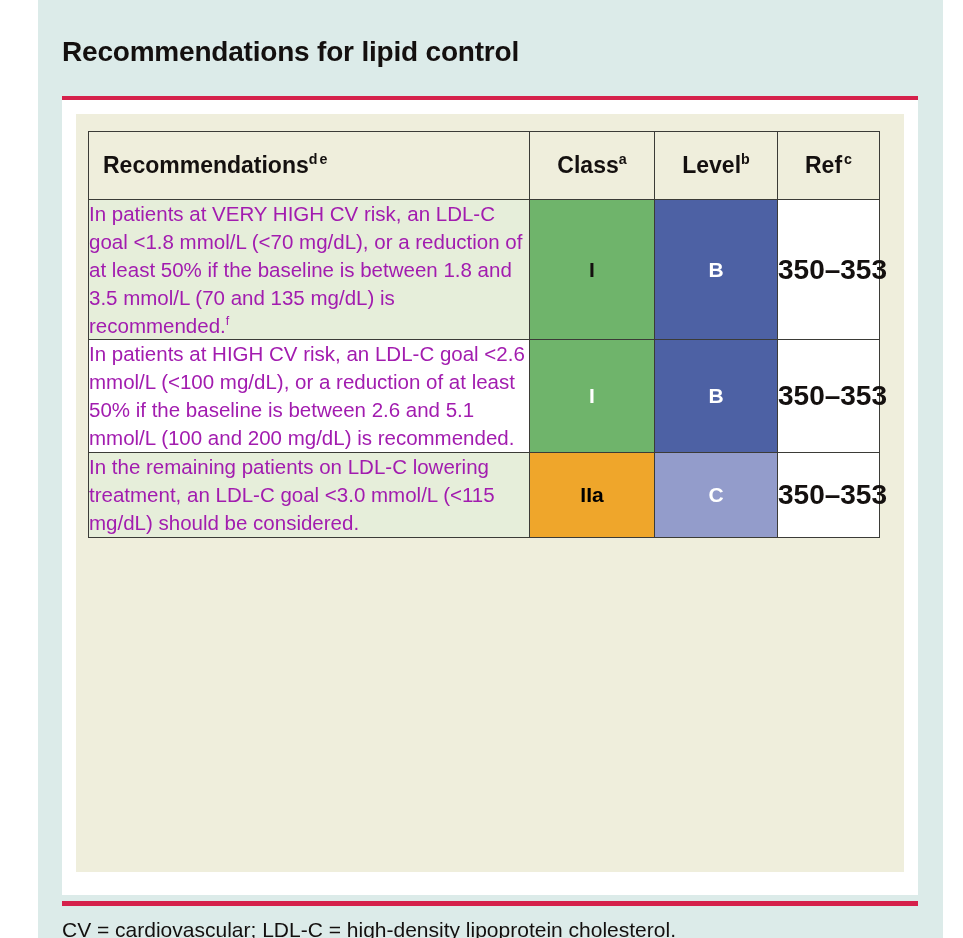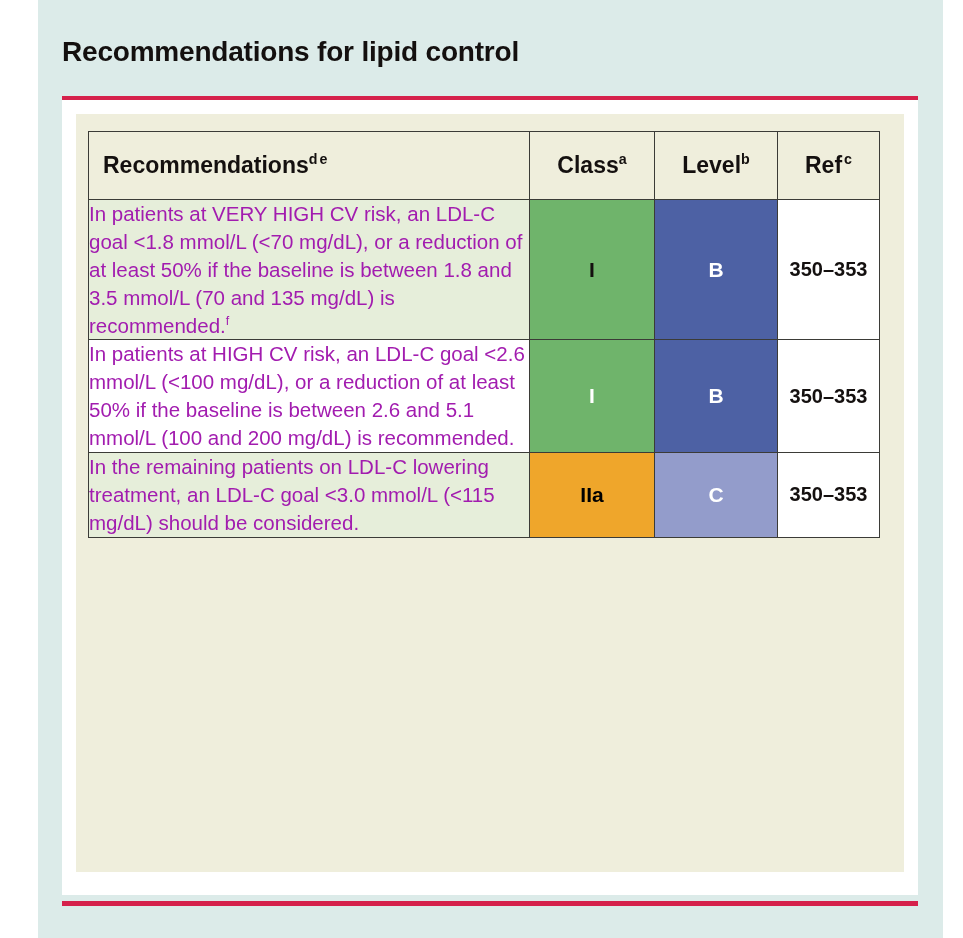--- a/index.html
+++ b/index.html
@@ -134,21 +134,21 @@
 
   
   td.badge-cell {
     text-align: center;
     font-size: 21px;
     font-weight: bold;
   }
   td.ref-cell {
     background: #ffffff;
     text-align: center;
-    font-size: 20px;
+    font-size: 28px;
     font-weight: bold;
     color: #14100f;
     white-space: nowrap;
   }
 
   
   .footnote-clip {
     position: absolute;
     left: 62px; top: 918px;
     width: 856px;
@@ -214,14 +214,17 @@
         <td class="badge-cell" style="background:#efa62b;color:#000000;"><span>IIa</span></td>
         <td class="badge-cell" style="background:#939ccb;color:#ffffff;"><span>C</span></td>
         <td class="ref-cell"><span>350–353</span></td>
       </tr>
 
     </tbody>
   </table>
 
   <div class="rule-bottom"></div>
 
+  <div class="footnote-clip">
+    <span class="fn-text">CV = cardiovascular; LDL-C = high-density lipoprotein cholesterol.</span>
+  </div>
 
 </div>
 
 </body></html>

